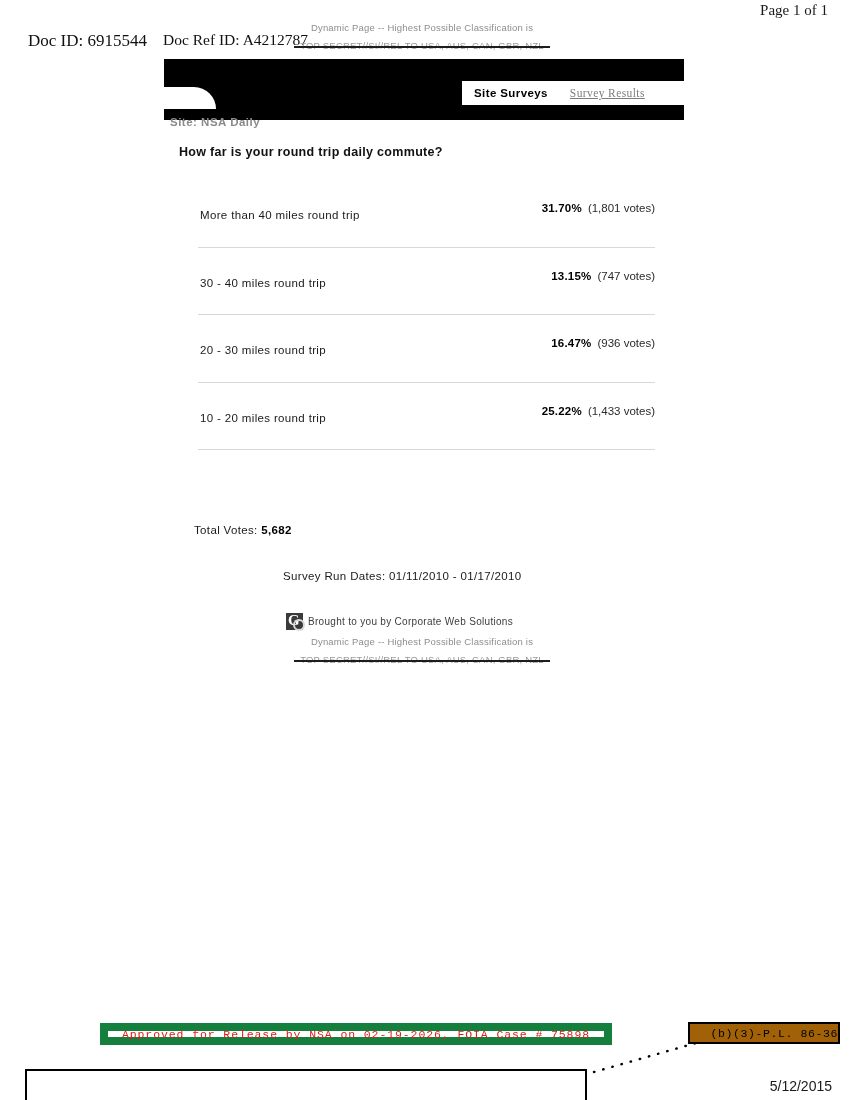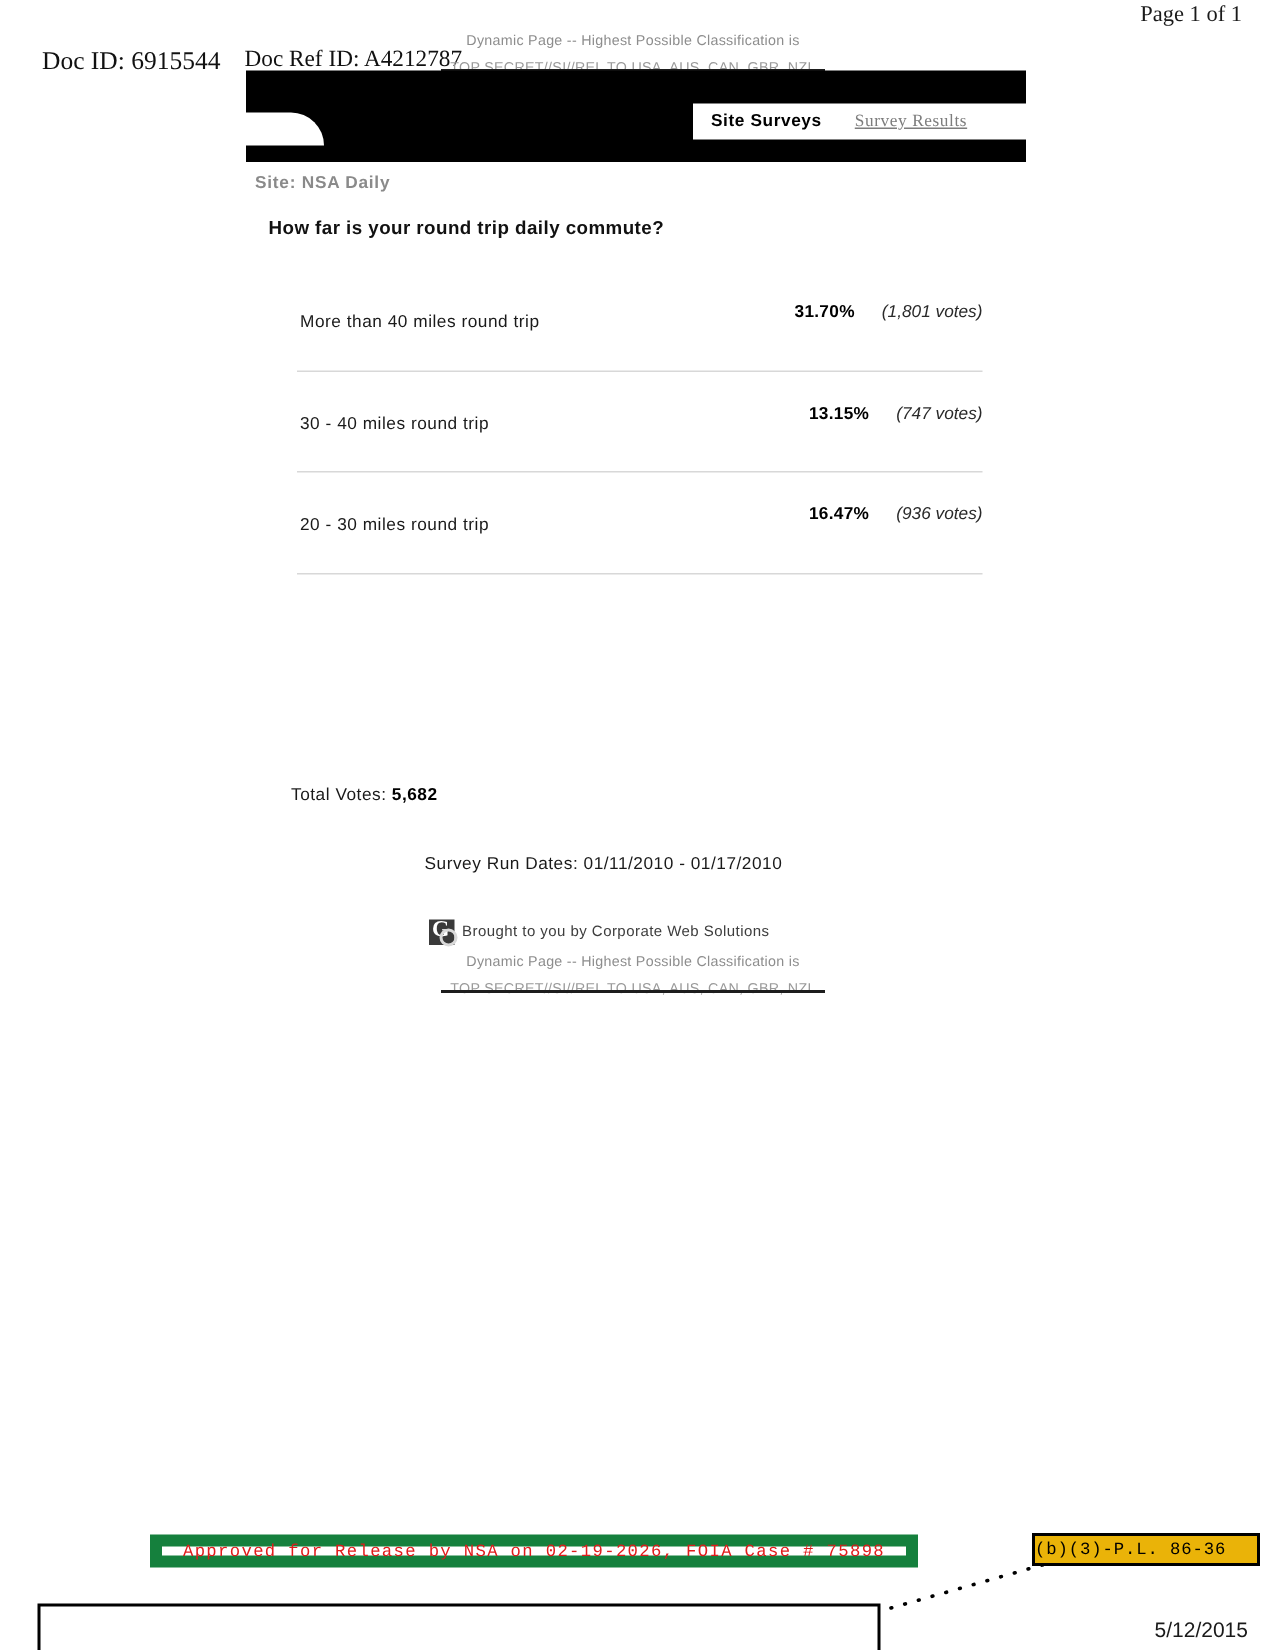--- a/index.html
+++ b/index.html
@@ -75,21 +75,21 @@
     height: 2px;
     background: #1d1d1d;
   }
   .classif-top  { left: 272px; top: 22px; }
   .classif-bot  { left: 272px; top: 636px; }
 
   
   .banner-wrap {
     position: absolute;
     left: 164px;
-    top: 47px;
+    top: 59px;
     width: 520px;
     height: 50px;
     text-align: center;
   }
   .banner-block {
     position: absolute;
     left: 0;
     top: 0;
     width: 520px;
     height: 61px;
@@ -183,22 +183,21 @@
     color: #1a1a1a;
     white-space: nowrap;
   }
   .result-pct {
     font-weight: bold;
     color: #000000;
     letter-spacing: .2px;
   }
   .result-votes {
     color: #2a2a2a;
-    margin-left: 18px;
-    font-style: italic;
+    margin-left: 6px;
   }
 
   .total-votes {
     position: absolute;
     left: 194px;
     top: 524px;
     font-size: 11.5px;
     color: #1a1a1a;
     letter-spacing: .35px;
   }
@@ -279,22 +278,22 @@
   .exemption-box {
     position: absolute;
     left: 688px;
     top: 1022px;
     width: 152px;
     height: 22px;
     border: 2px solid #000000;
     box-sizing: border-box;
     display: flex;
     align-items: center;
-    justify-content: flex-start;
-    background: #eab308;
+    justify-content: flex-end;
+    background: #a16207;
   }
   .exemption-box span {
     font-family: "Liberation Mono", monospace;
     font-size: 11.5px;
     color: #000000;
     letter-spacing: .6px;
     white-space: nowrap;
   }
   .redaction-box {
     position: absolute;
@@ -360,20 +359,26 @@
     <span class="result-stats">
       <span class="result-pct">13.15%</span><span class="result-votes">(747 votes)</span>
     </span>
   </div>
   <div class="result-row">
     <span class="result-label">20 - 30 miles round trip</span>
     <span class="result-stats">
       <span class="result-pct">16.47%</span><span class="result-votes">(936 votes)</span>
     </span>
   </div>
+  <div class="result-row">
+    <span class="result-label">10 - 20 miles round trip</span>
+    <span class="result-stats">
+      <span class="result-pct">25.22%</span><span class="result-votes">(1,433 votes)</span>
+    </span>
+  </div>
 </div>
 
 <div class="total-votes">
   <span>Total Votes:</span>
   <b>5,682</b>
 </div>
 
 <div class="run-dates">Survey Run Dates: 01/11/2010 - 01/17/2010</div>
 
 <div class="brought-by">

